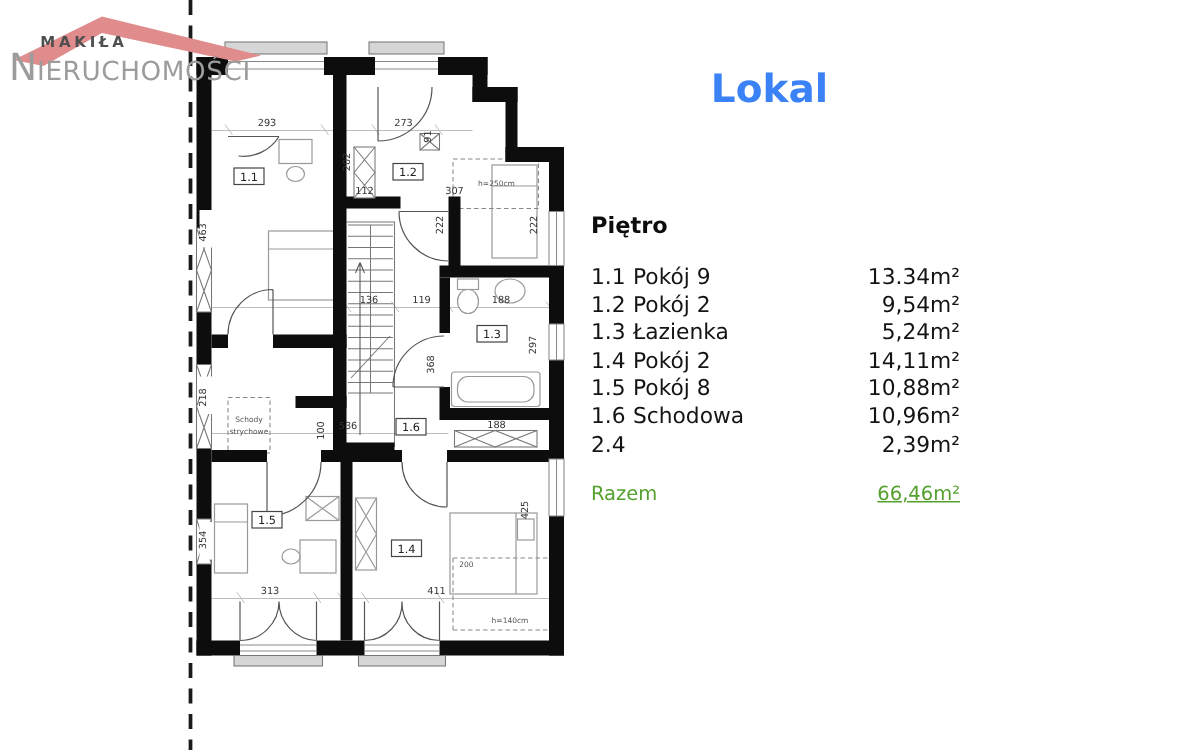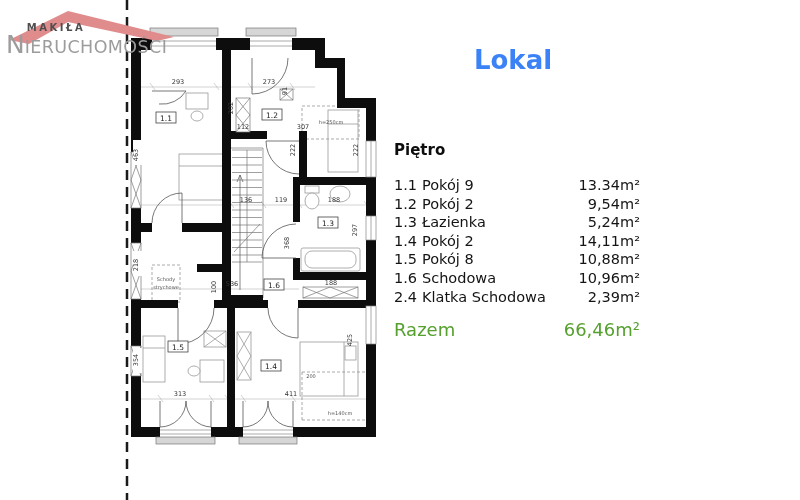--- a/index.html
+++ b/index.html
@@ -8,22 +8,22 @@
   #plansvg{position:absolute;left:0;top:0;}
   #logo{position:absolute;left:4px;top:4px;width:175px;height:62px;}
   .panel-title{position:absolute;left:390px;top:42px;width:246px;text-align:center;
                font-size:26px;font-weight:bold;line-height:36px;color:#3b82f6;}
   .floor-label{position:absolute;left:394px;top:141px;font-size:15px;font-weight:bold;color:#0d0d0d;}
   .rows{position:absolute;left:394px;top:176px;width:246px;font-size:14.5px;line-height:18.6px;color:#141414;}
   .row{display:flex;}
   .row .n{width:28px;flex:none;}
   .row .ar{margin-left:auto;}
   .total-row{position:absolute;left:394px;top:320px;width:246px;display:flex;
-             font-size:18px;line-height:19px;color:#55a02e;gap:40px;}
-  .total-row .ar{margin-left:auto;}
+             font-size:13px;line-height:19px;color:#55a02e;gap:40px;}
+  .total-row .ar{margin-left:auto;text-decoration:underline;}
   svg text{font-family:"DejaVu Sans","Liberation Sans",sans-serif;}
   .dim{font-size:6.5px;fill:#333;}
   .tiny{font-size:5px;fill:#555;}
   .rlabel{font-size:7.5px;fill:#222;}
   .lg1{font-size:10px;font-weight:bold;fill:#4f4f4f;letter-spacing:2.5px;}
   .lg2{fill:#9c9c9c;}
 </style>
 </head>
 <body>
 
@@ -276,21 +276,20 @@
       <span class="nm">Pokój 8</span>
       <span class="ar">10,88m²</span>
     </div>
     <div class="row">
       <span class="n">1.6</span>
       <span class="nm">Schodowa</span>
       <span class="ar">10,96m²</span>
     </div>
     <div class="row">
       <span class="n">2.4</span>
-      <span class="nm">Klatka Schodowa</span>
       <span class="ar">2,39m²</span>
     </div>
   </div>
 
   <div class="total-row">
     <span>Razem</span>
     <span class="ar">66,46m²</span>
   </div>
 
 </div>

